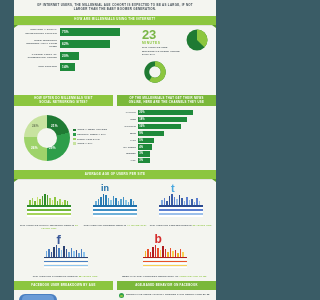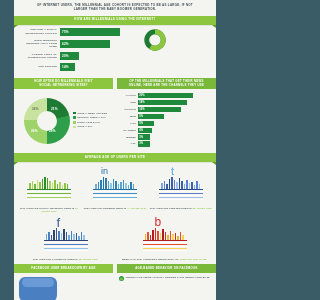--- a/index.html
+++ b/index.html
@@ -143,21 +143,21 @@
   .iso { position: relative; width: 56px; height: 34px; }
   .iso .slab { position: absolute; left: 6px; bottom: 0; width: 44px; height: 13px; }
   .iso .slab i {
     position: absolute; left: 0; width: 44px; height: 1.7px; display: block;
   }
   .iso .crowd { position: absolute; left: 8px; bottom: 11px; width: 40px; height: 14px; }
   .iso .crowd b {
     position: absolute; bottom: 0; width: 1.5px; display: block;
   }
   .iso .logo {
-    position: absolute; font-weight: normal; line-height: 1;
+    position: absolute; font-weight: bold; line-height: 1;
   }
 
   
   .bottomrow { display: flex; }
   .bottom-left { width: 101px; padding: 3px 3px 3px 5px; }
   .bottom-right { width: 101px; padding: 3px 3px 3px 4px; }
 
   .bullet { display: flex; align-items: flex-start; margin-bottom: 2.4px; }
   .bdot {
     width: 5px; height: 5px; border-radius: 50%; background: #2e9e4a;
@@ -224,20 +224,33 @@
         <div class="lbl">USE TWITTER</div>
         <div class="track">
               <div class="fill" style="width:19%">
                 <span class="val">14%</span>
               </div>
             </div>
       </div>
     </div>
 
     <div class="right">
+      <div class="statblock">
+        <div class="txtcol">
+          <div class="bignum">23</div>
+          <div class="unit">MINUTES</div>
+          <div class="desc">THE AVERAGE TIME MILLENNIALS SPEND ONLINE EACH DAY</div>
+        </div>
+        <div class="gfx">
+          <svg width="22" height="22" viewBox="0 0 40 40">
+            <circle cx="20" cy="20" r="19" fill="#1f7a33"></circle>
+            <path d="M20 20 L20 1 A19 19 0 0 1 33.4 33.4 Z" fill="#8cc63f"></path>
+          </svg>
+        </div>
+      </div>
       <div class="statblock">
         <div class="gfx">
           <svg width="22" height="22" viewBox="0 0 40 40">
             <circle cx="20" cy="20" r="15" fill="none" stroke="#1f7a33" stroke-width="9"></circle>
             <circle cx="20" cy="20" r="15" fill="none" stroke="#8cc63f" stroke-width="9" stroke-dasharray="55.6 94.2" transform="rotate(-90 20 20)"></circle>
           </svg>
         </div>
       </div>
     </div>
   </div>

